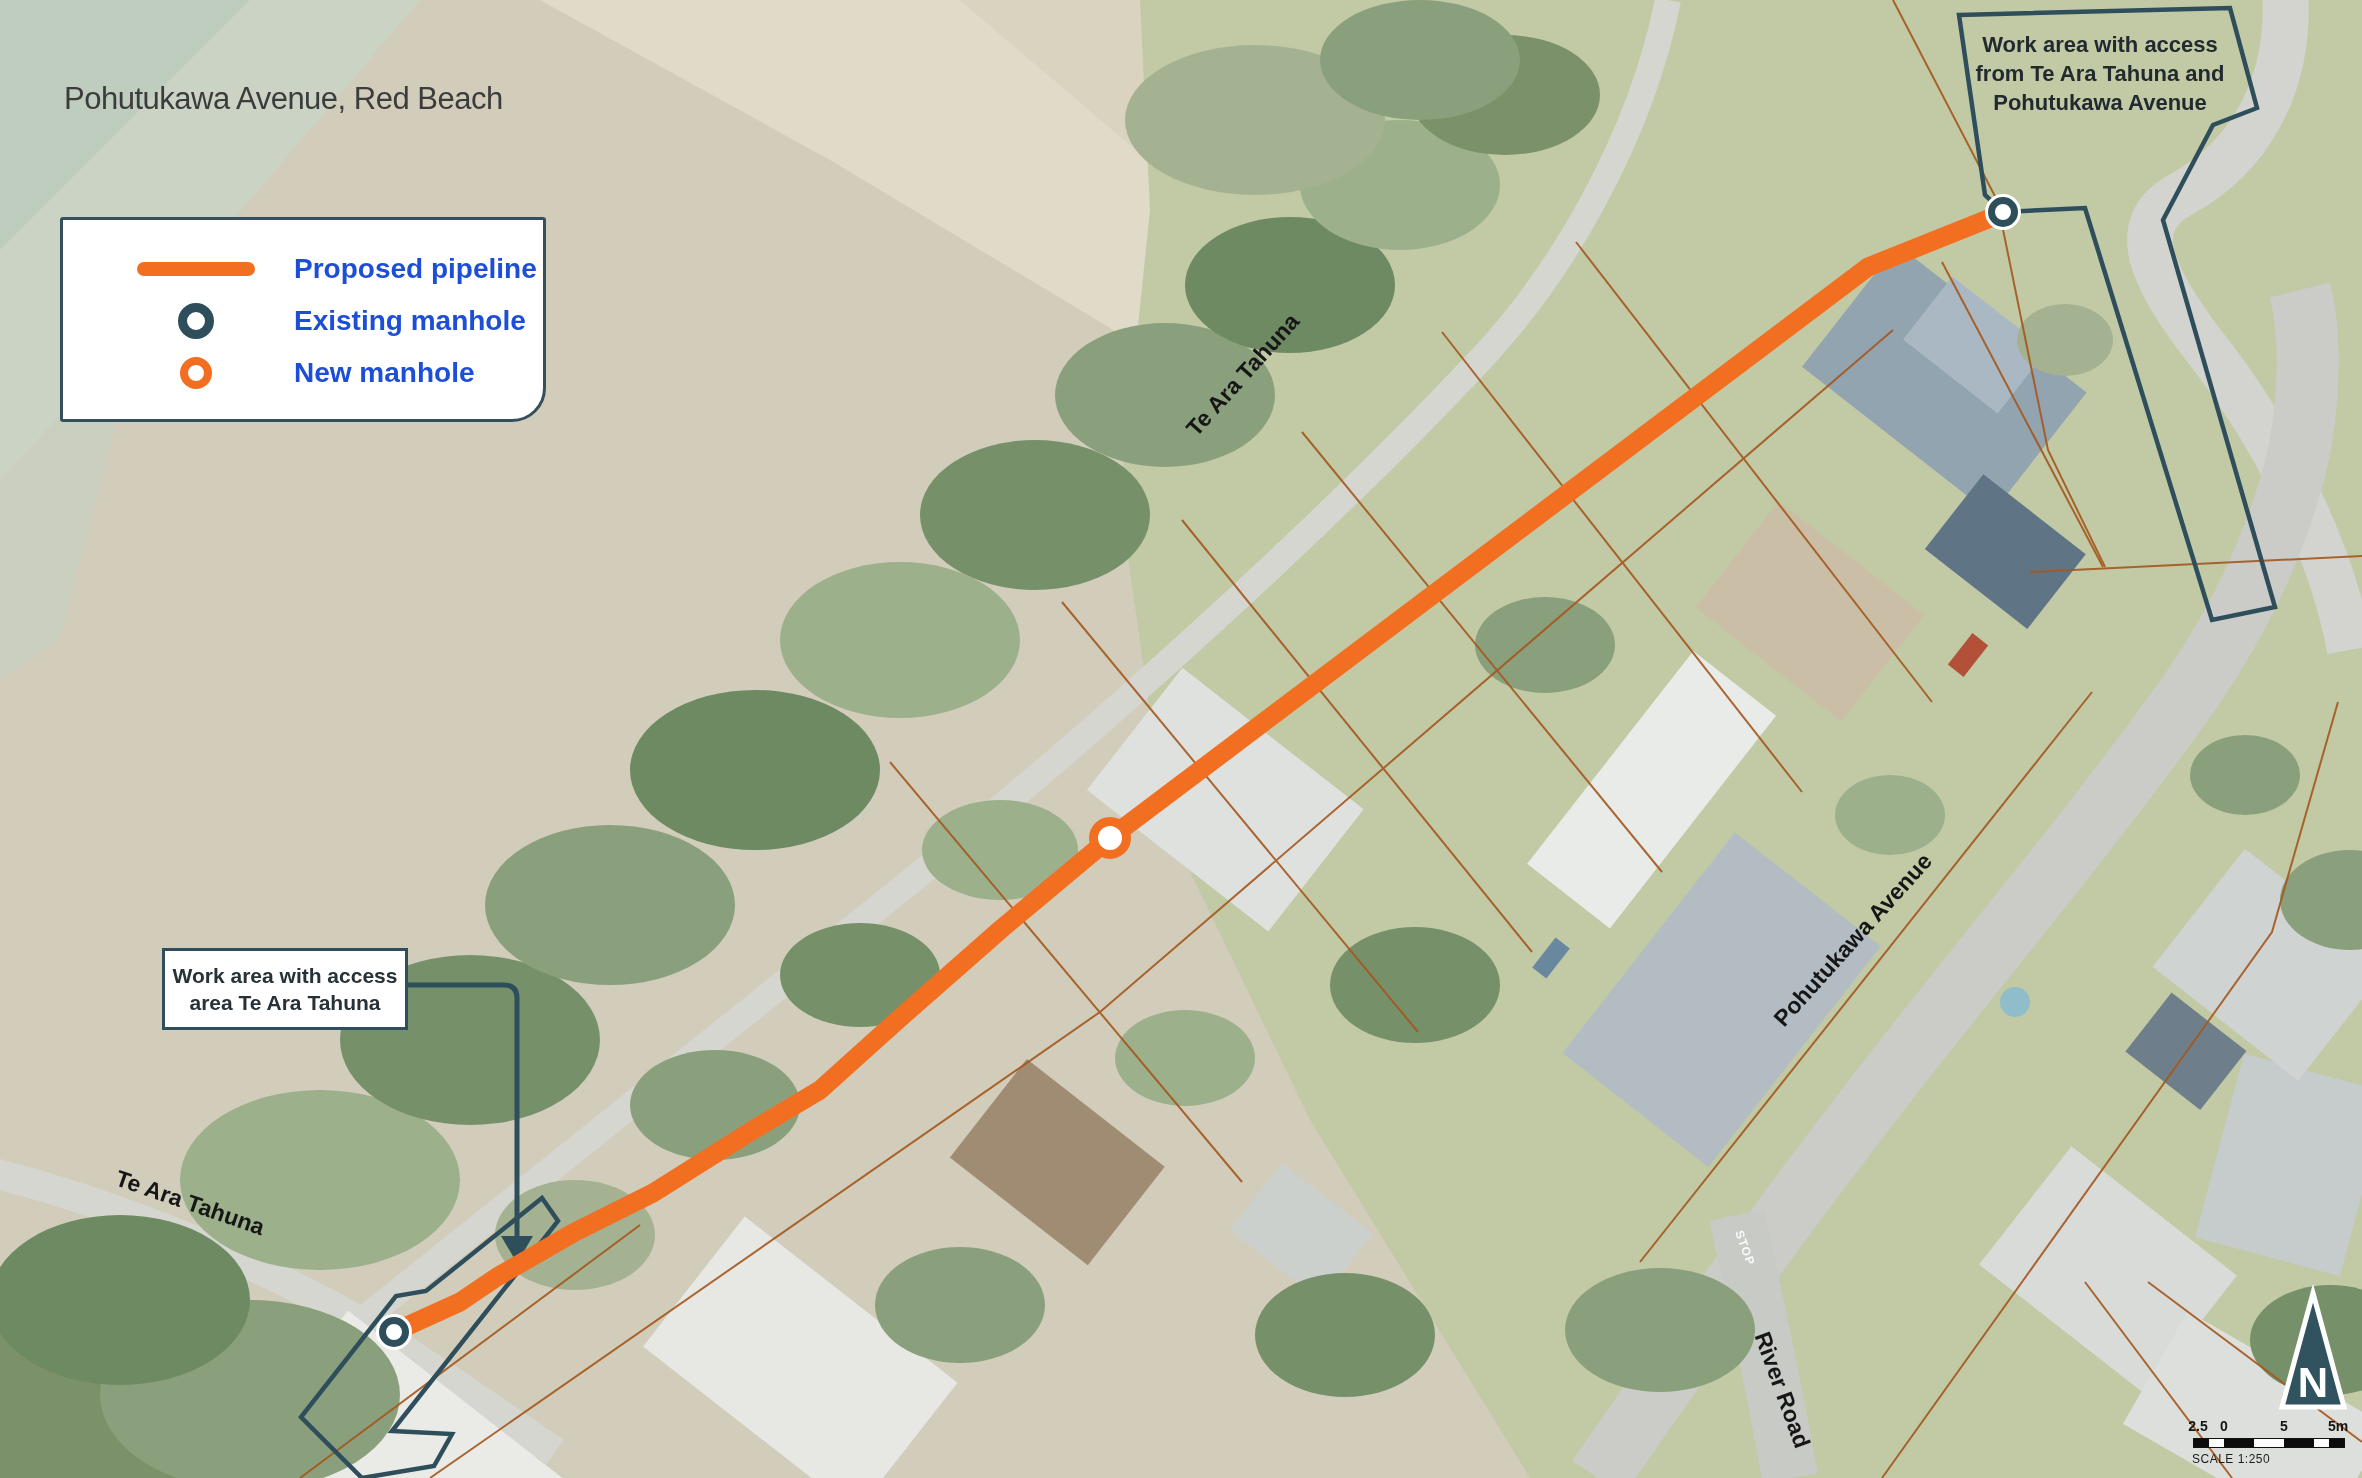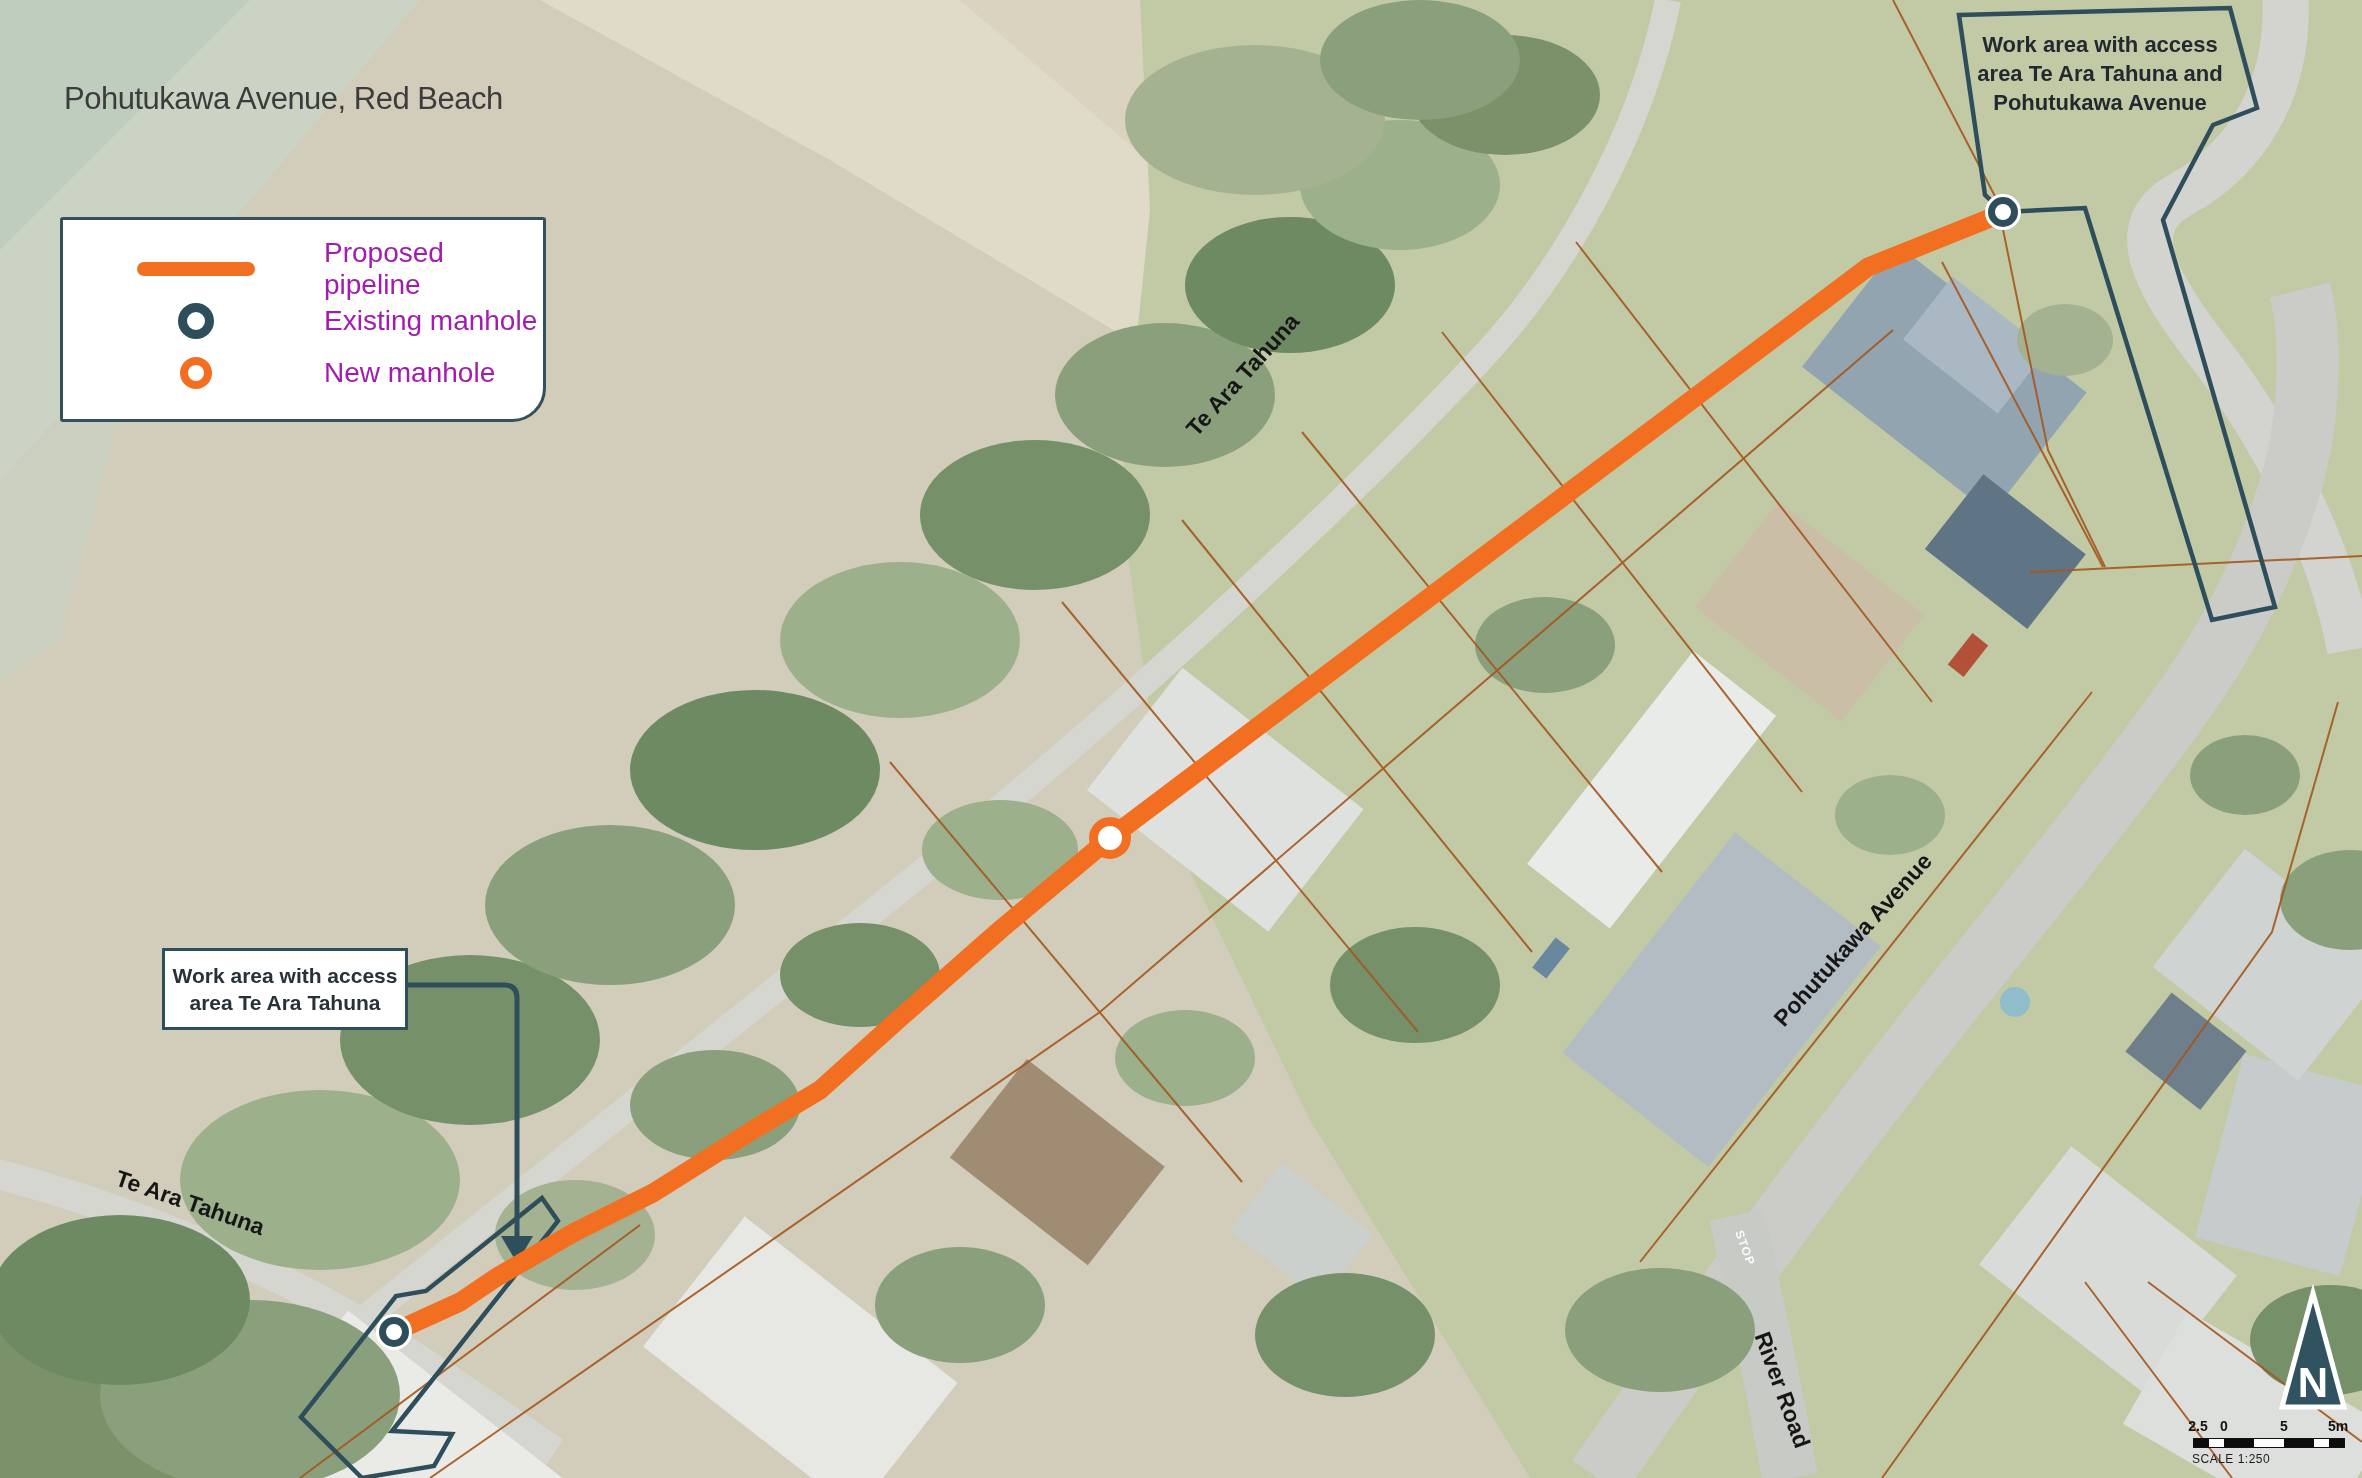--- a/index.html
+++ b/index.html
@@ -18,21 +18,21 @@
   .legend{
     left:60px;top:217px;width:486px;height:205px;background:#ffffff;
     border:3px solid #35505c;border-radius:3px 3px 34px 3px;box-sizing:border-box;
   }
   .legend-row{position:absolute;left:0;width:100%;height:50px;}
   .legend-swatch-cell{position:absolute;left:50px;top:0;width:165px;height:50px;display:flex;align-items:center;justify-content:center;}
   .legend-line{width:118px;height:14px;border-radius:8px;background:#f26f21;}
   .legend-ring{box-sizing:border-box;border-radius:50%;background:#fff;}
   .ring-navy{width:36px;height:36px;border:9px solid #2f4e5c;}
   .ring-orange{width:32px;height:32px;border:8px solid #f26f21;}
-  .legend-label{position:absolute;left:261px;top:50%;transform:translateY(-50%);font-size:28px;color:#a21caf;}
+  .legend-label{position:absolute;left:231px;top:50%;transform:translateY(-50%);font-size:28px;color:#1d4ed8;font-weight:bold;}
 
   
   .callout-box{
     left:162px;top:948px;width:240px;height:76px;background:#fff;border:3px solid #2f4e5c;
     display:flex;flex-direction:column;align-items:center;justify-content:center;
     color:#263238;font-weight:700;font-size:21px;line-height:27px;text-align:center;
   }
   .callout-open{
     left:1975px;top:30px;width:250px;color:#222a30;font-weight:700;font-size:22px;line-height:29px;text-align:center;
   }
@@ -203,21 +203,21 @@
       <span class="legend-label">New manhole</span>
     </div>
   </div>
 
   <div class="abs callout-box">
     <div>Work area with access</div>
     <div>area Te Ara Tahuna</div>
   </div>
   <div class="abs callout-open">
     <div>Work area with access</div>
-    <div>area Te Ara Tahuna and</div>
+    <div>from Te Ara Tahuna and</div>
     <div>Pohutukawa Avenue</div>
   </div>
 
   <svg class="abs" style="left:2268px;top:1285px;" width="92" height="135" viewBox="0 0 92 135">
     <polygon points="45,8 14,122 76,122" fill="#31535f" stroke="#ffffff" stroke-width="5"></polygon>
     <text x="45" y="112" text-anchor="middle" font-family="Liberation Sans, sans-serif" font-size="42" font-weight="700" fill="#ffffff">N</text>
   </svg>
 
   <div class="abs scalebar">
     <span class="tick" style="left:12px;">2.5</span>

